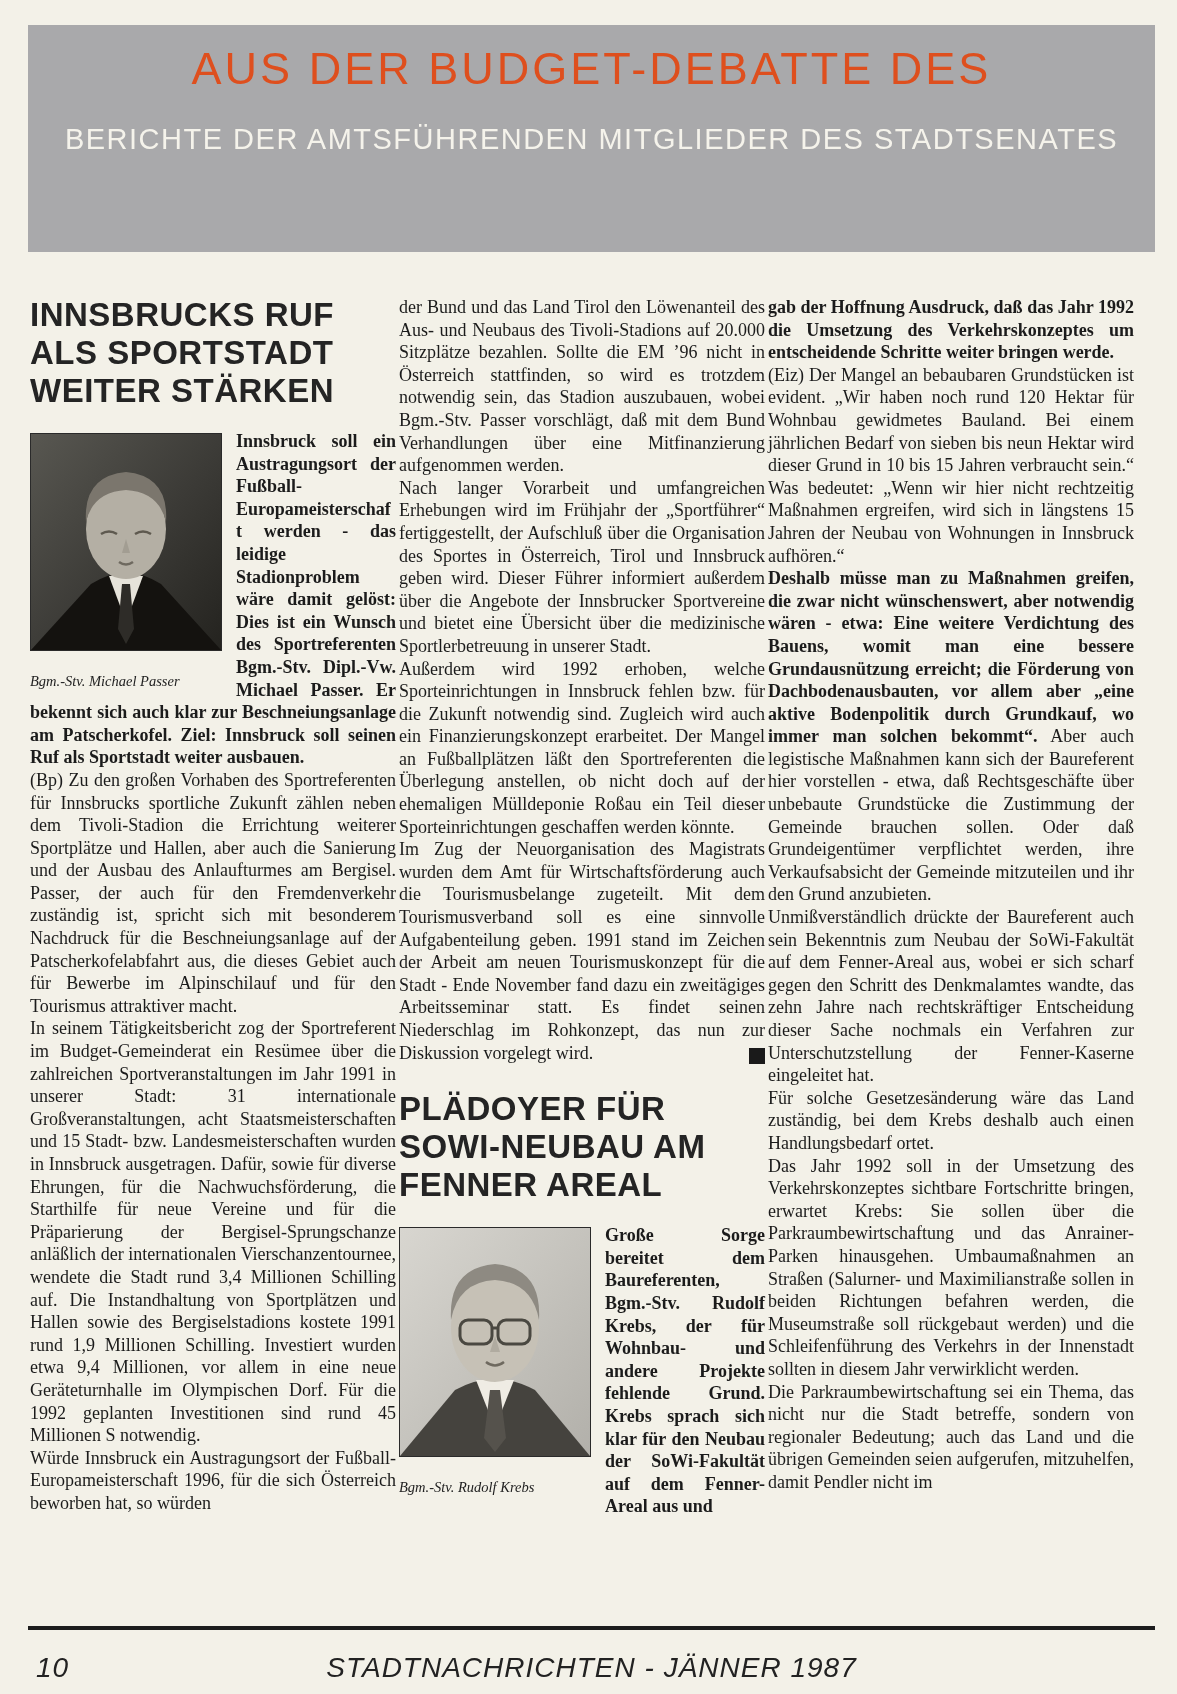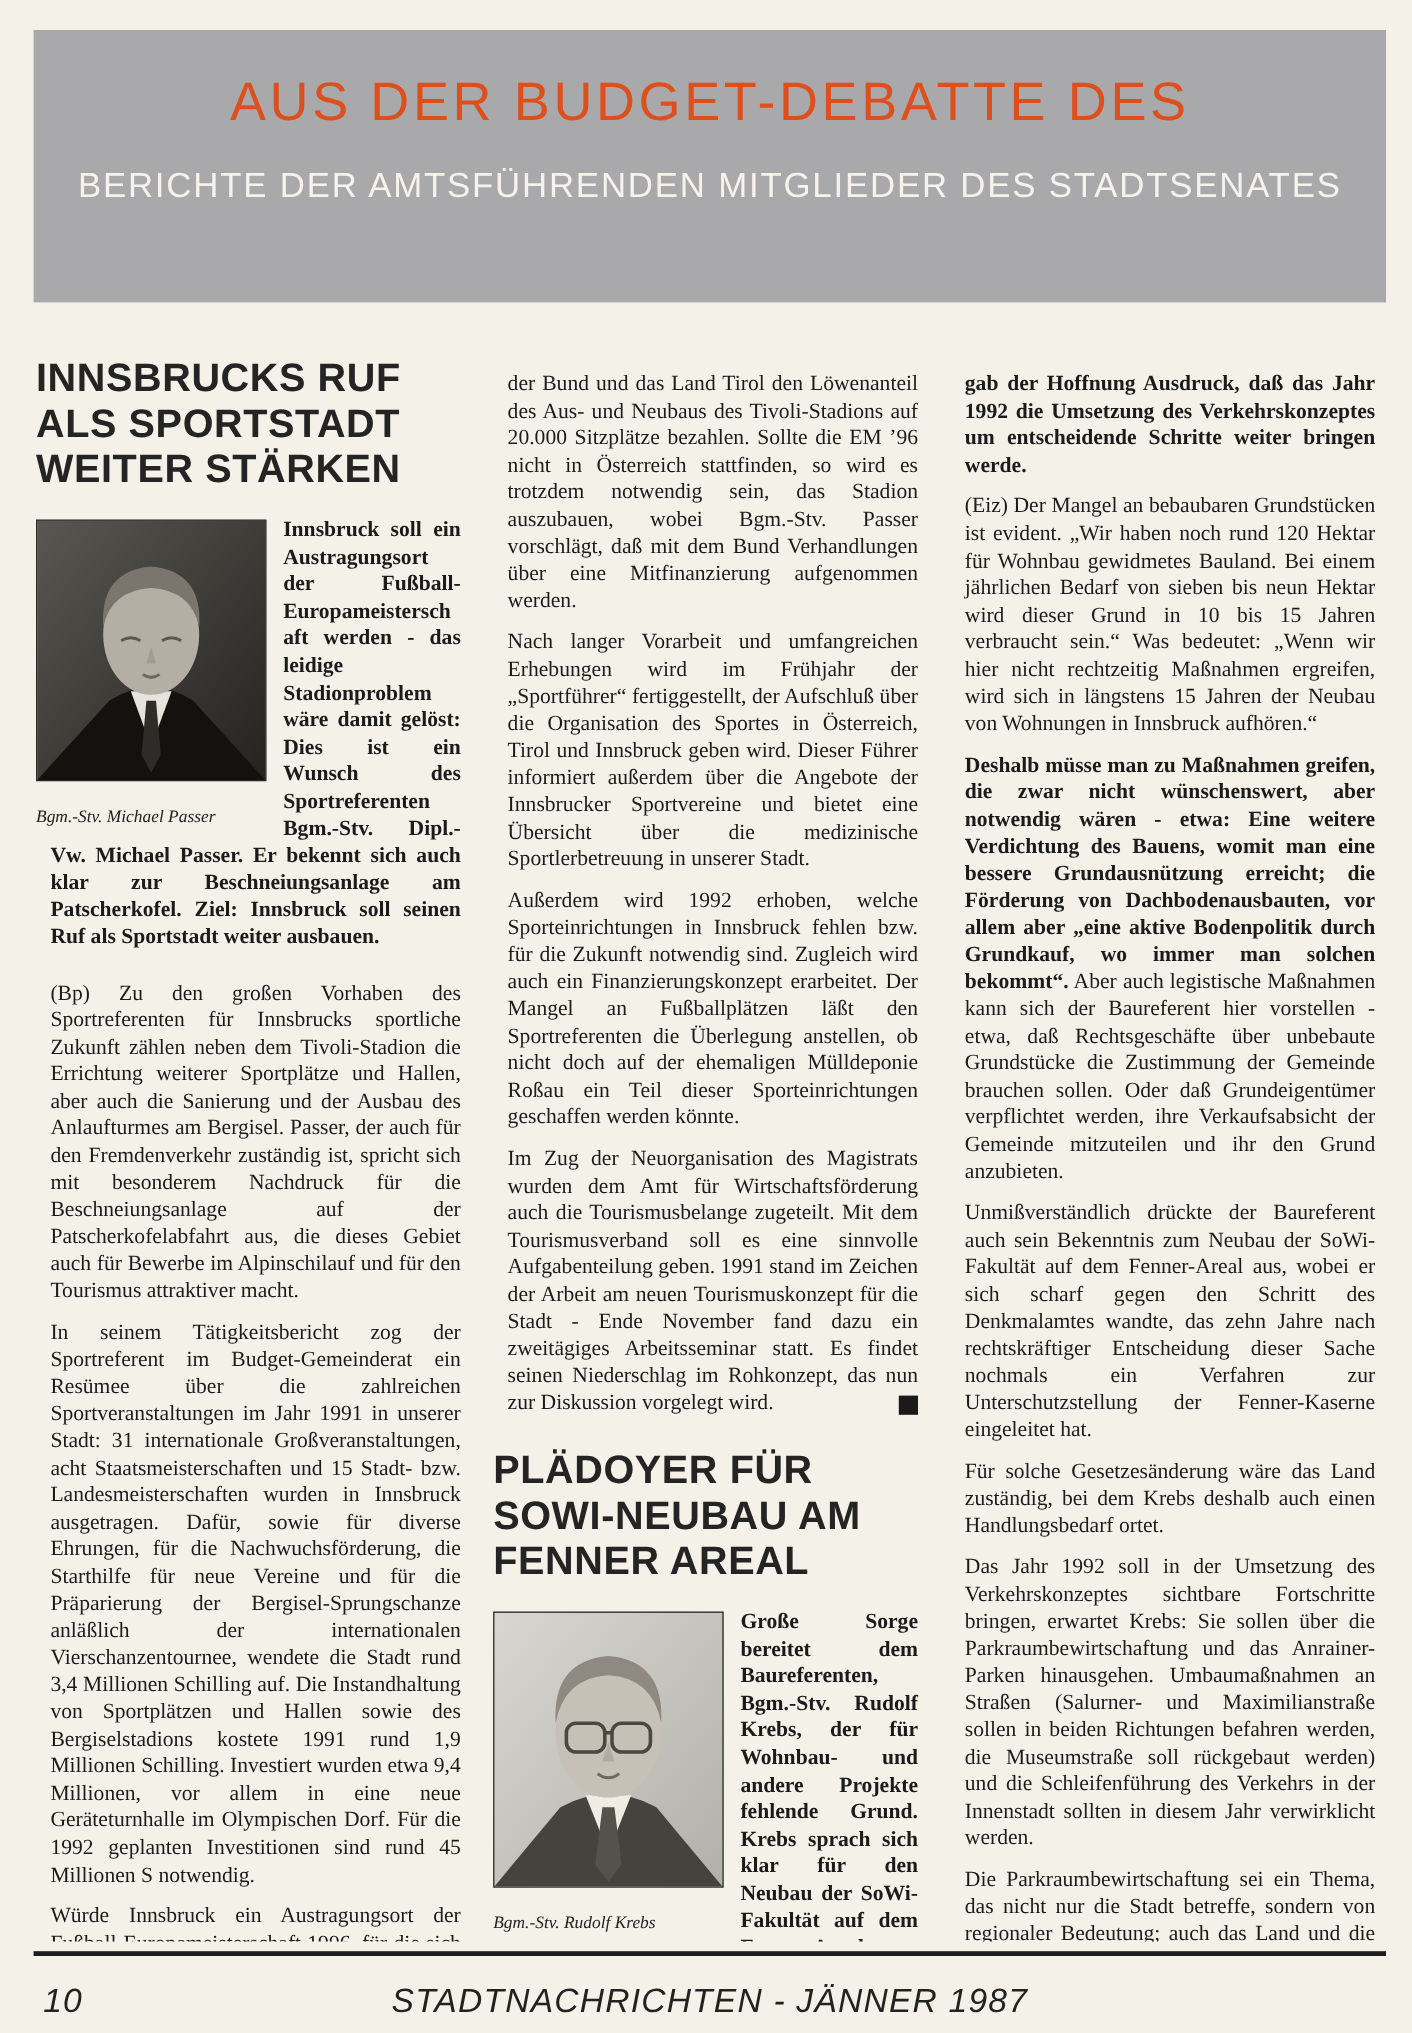--- a/index.html
+++ b/index.html
@@ -20,55 +20,55 @@
     text-align: center;
   }
   .banner-title {
     font-family: "Liberation Sans", sans-serif;
     font-weight: 400;
     font-size: 45px;
     letter-spacing: 3px;
     color: #de4f1e;
     line-height: 68px;
   }
-  .banner-title-wrap { padding-top: 26px; }
+  .banner-title-wrap { padding-top: 10px; }
   .banner-subtitle {
     font-family: "Liberation Sans", sans-serif;
     font-weight: 400;
     font-size: 29px;
     letter-spacing: 1.5px;
     color: #f5f3eb;
     margin-top: 20px;
   }
 
   
   .columns {
     position: absolute; left: 30px; top: 296px;
     width: 1127px; height: 1322px;
-    display: flex; gap: 15px;
+    display: flex; gap: 3px;
     overflow: hidden;
   }
   .col {
     width: 366px; flex: 0 0 366px;
     font-size: 18px; line-height: 22.6px;
     text-align: justify;
     hyphens: auto; -webkit-hyphens: auto;
     overflow-wrap: break-word;
   }
   .headline {
     font-family: "Liberation Sans", sans-serif;
     font-weight: 700;
     font-size: 33px; line-height: 38px;
     letter-spacing: 0.5px;
     color: #242424;
     text-align: left;
     margin: 0 0 20px 0;
   }
   .headline2 { margin-top: 26px; }
-  p { margin: 12px; }
+  p { margin: 0; }
   .lead { font-weight: 700; }
   .photo-float { float: left; margin: 3px 14px 4px 0; width: 192px; }
   .photo-frame {
     width: 190px; border: 1px solid #2a2a2a;
     display: block; background: #888;
   }
   .photo-caption {
     font-style: italic;
     font-size: 14.5px; line-height: 19px;
     text-align: left;

